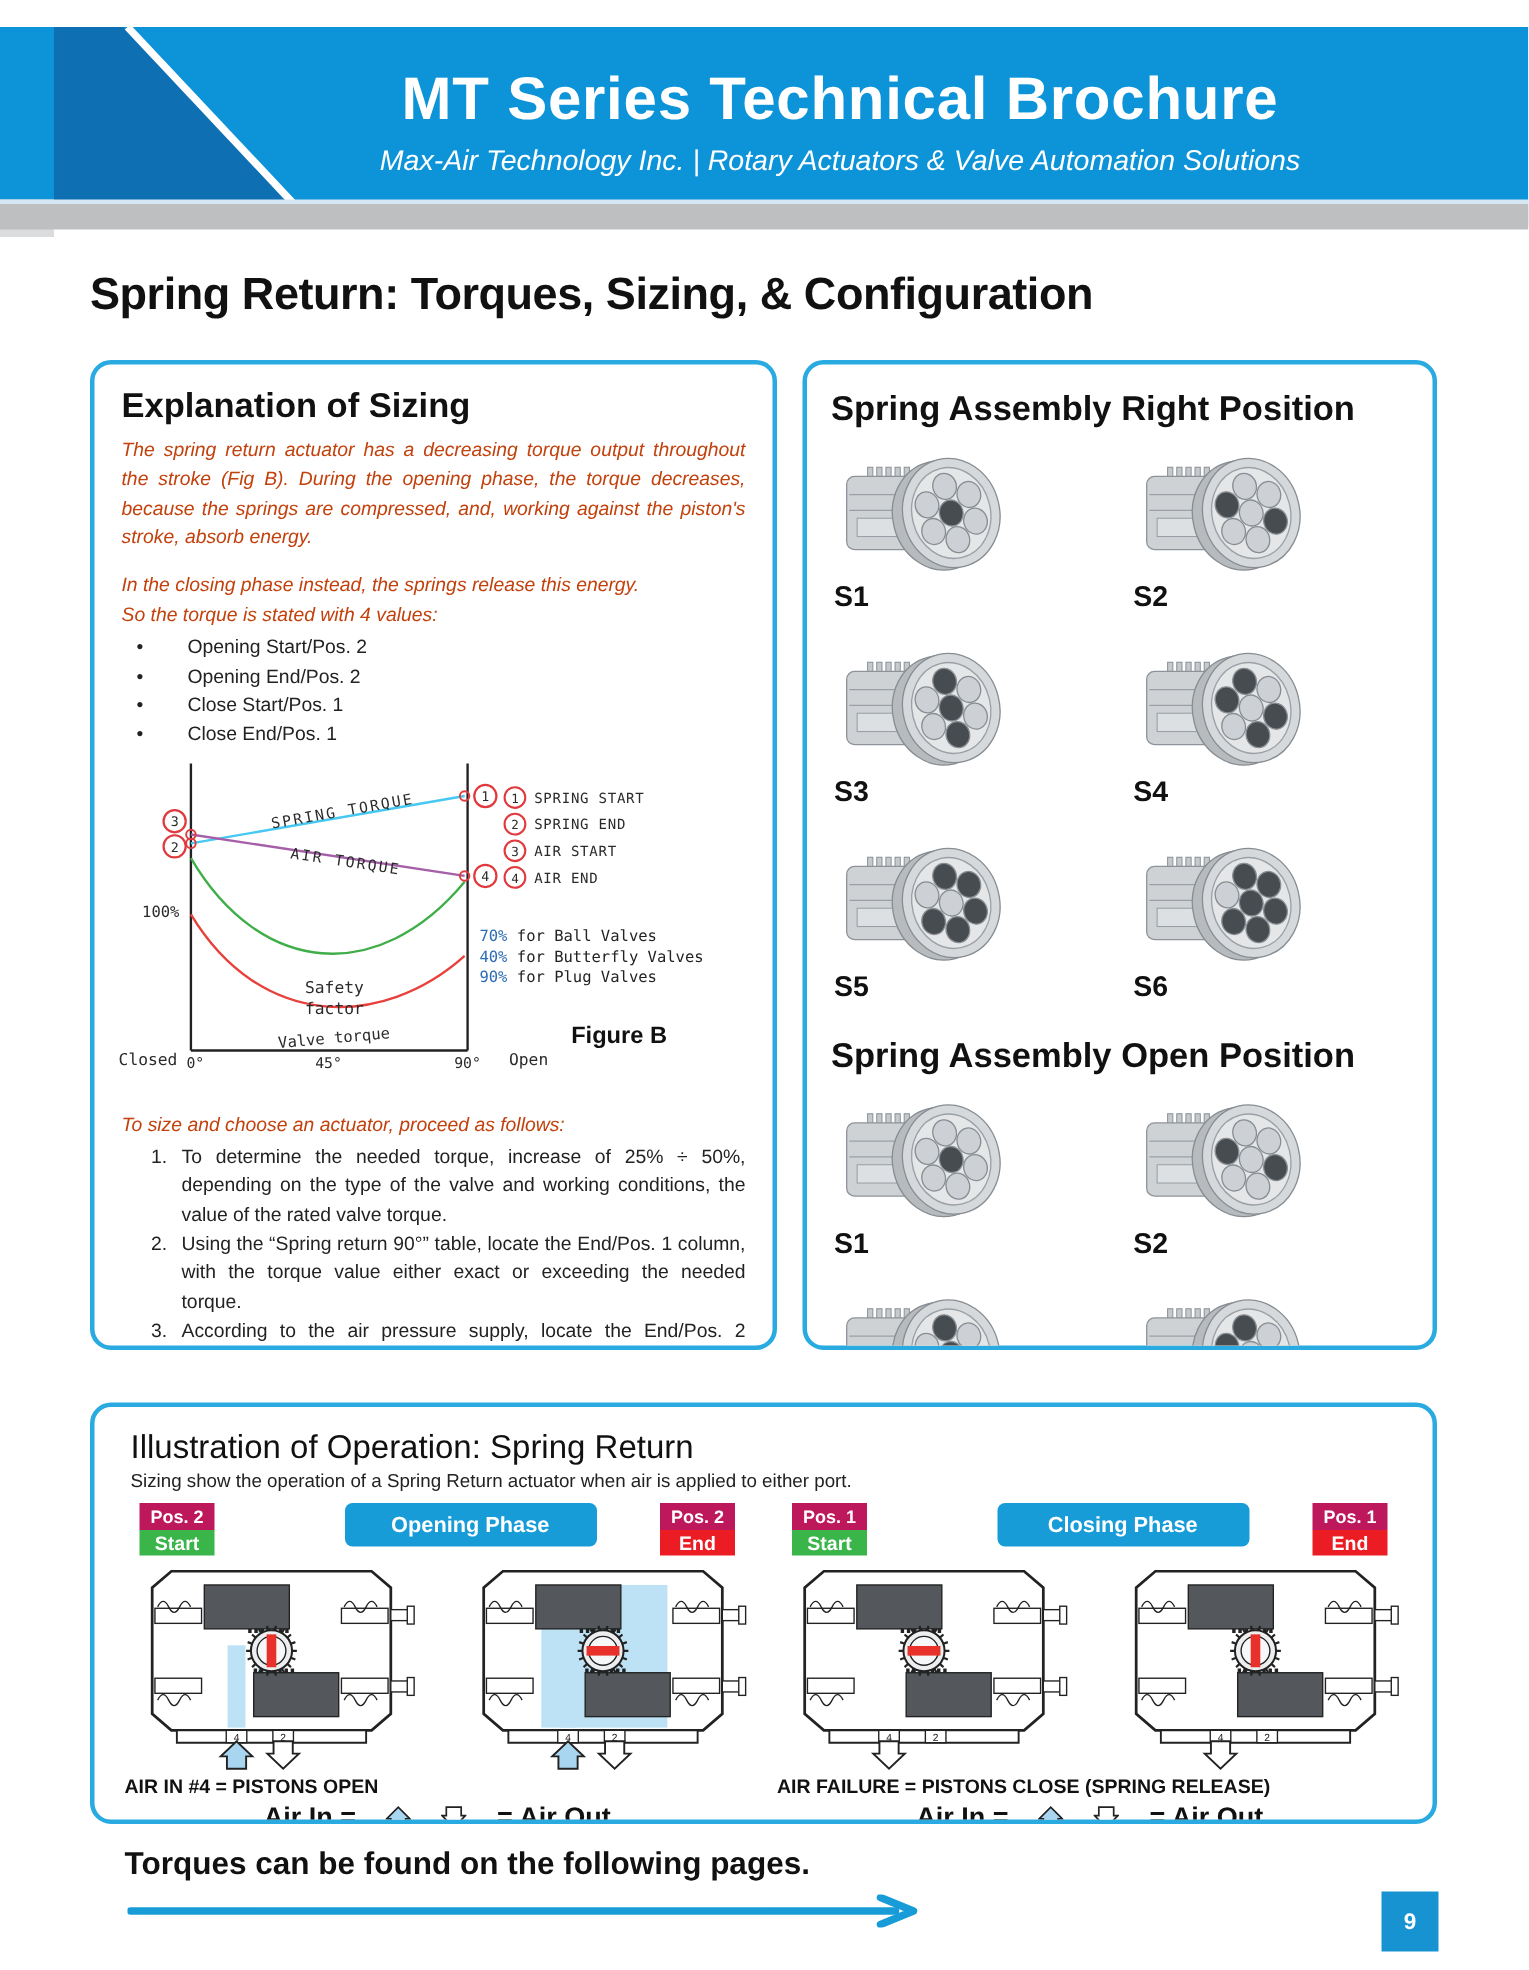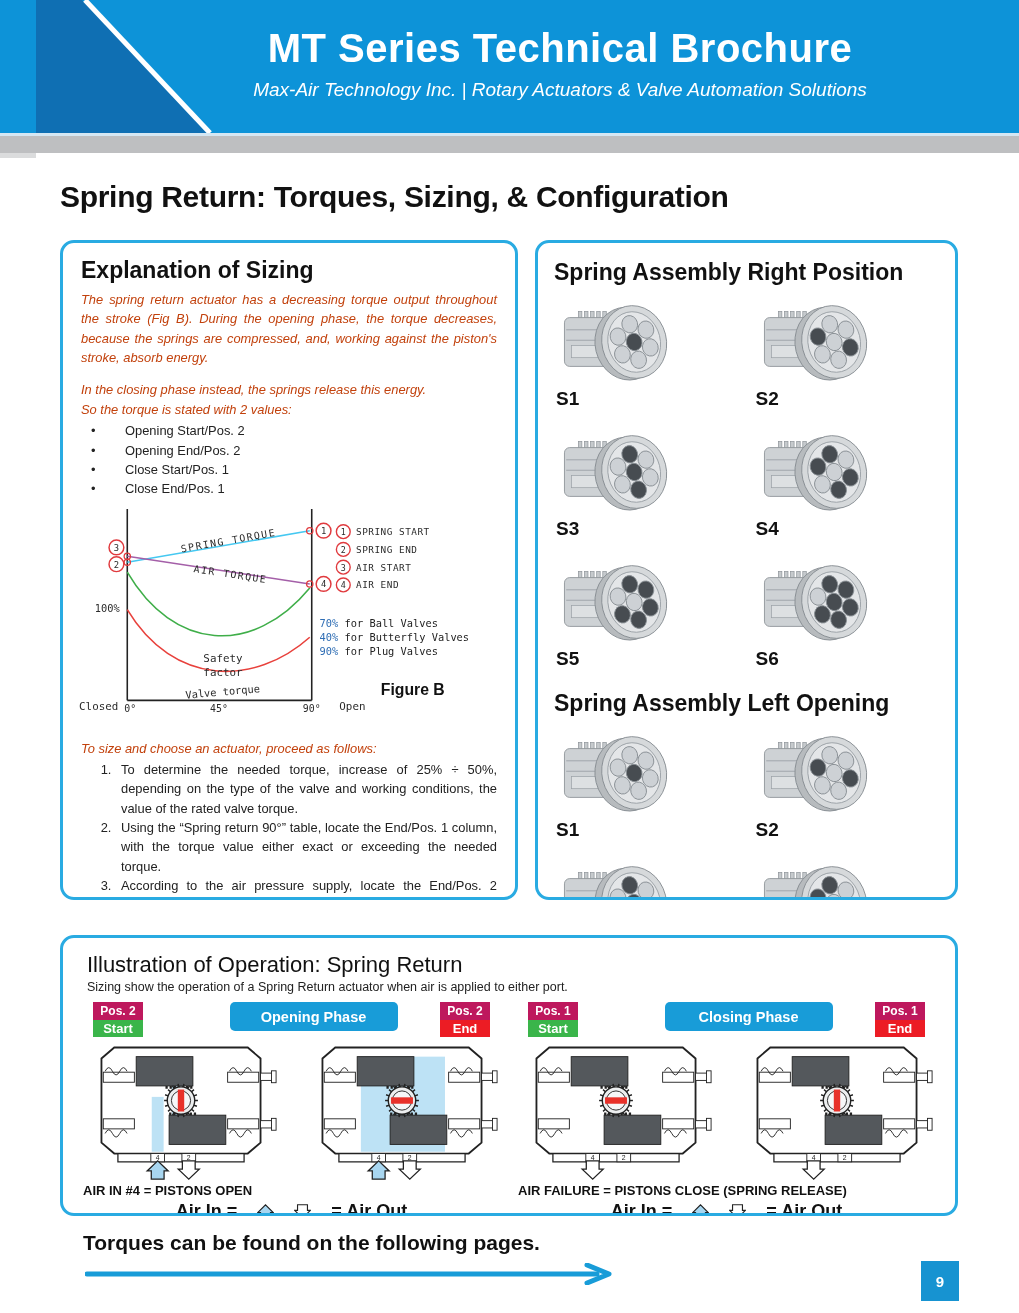--- a/index.html
+++ b/index.html
@@ -1,19 +1,19 @@
 <!DOCTYPE html>
 <html style="--box-border: #29ABE2; --banner: #0D93D8; --banner-dark: #0F6FB3; --gray-bar: #BEBFC1; --phase-button: #189CD8; --green: #3AB54A; --red: #EC1C24; --page-badge: #1793D1; --air-blue: #BDE2F5; --spring-cyan: #45C8F1; --air-line-purple: #A45FA8; --safety-green: #3FAE49; --valve-red: #E8413C; --chart-blue: #2E6DB4; --marker-red: #E03A3E;"><head>
 <meta charset="utf-8">
 <style>
   html,body{margin:0;padding:0;background:#fff;}
   .page{position:relative;width:1019px;height:1313px;background:#fff;overflow:hidden;
         font-family:"Liberation Sans",sans-serif;color:#1a1a1a;}
   
-  .header{position:absolute;left:0;top:0;width:1019px;height:133px;background:var(--banner,#0D93D8);}
+  .header{position:absolute;left:0;top:18px;width:1019px;height:133px;background:var(--banner,#0D93D8);}
   .header-tri{position:absolute;left:0;top:0;}
   .header-inner{position:absolute;left:200px;top:0;width:720px;text-align:center;color:#fff;}
   .header-title{margin-top:26px;font-size:40px;font-weight:700;letter-spacing:.5px;}
   .header-sub{margin-top:8px;font-size:19px;font-style:italic;font-weight:500;}
   .strip-light{position:absolute;left:0;top:133px;width:1019px;height:3px;background:#D5E7F3;}
   .graybar{position:absolute;left:0;top:136px;width:1019px;height:17px;background:var(--gray-bar,#BEBFC1);}
   .graybar-left{position:absolute;left:0;top:133px;width:36px;height:25px;background:#DBDCDD;}
   
   .page-title{position:absolute;left:60px;top:180px;font-size:30px;font-weight:700;letter-spacing:-.3px;color:#111;}
   
@@ -79,21 +79,21 @@
   <div class="graybar-left"></div>
   <div class="strip-light"></div>
   <div class="graybar"></div>
 
   <div class="page-title">Spring Return: Torques, Sizing, &amp; Configuration</div>
 
   <div class="box box-left">
     <div class="box-h1">Explanation of Sizing</div>
     <div class="body-text just">The spring return actuator has a decreasing torque output throughout the stroke (Fig B). During the opening phase, the torque decreases, because the springs are compressed, and, working against the piston's stroke, absorb energy.</div>
     <div class="body-text p-gap">In the closing phase instead, the springs release this energy.</div>
-    <div class="body-text">So the torque is stated with 2 values:</div>
+    <div class="body-text">So the torque is stated with 4 values:</div>
     <ul class="bullets">
         <li>Opening Start/Pos. 2</li>
         <li>Opening End/Pos. 2</li>
         <li>Close Start/Pos. 1</li>
         <li>Close End/Pos. 1</li>
       </ul>
 
     <div class="chart-wrap">
     <svg class="chart-svg" width="434" height="232" viewBox="0 0 440 235">
 
@@ -326,21 +326,21 @@
               <ellipse cx="16.5" cy="-10.5" rx="9" ry="10" fill="#474c51" stroke="#878d92" stroke-width="1"></ellipse>
               <ellipse cx="16.5" cy="10.5" rx="9" ry="10" fill="#474c51" stroke="#878d92" stroke-width="1"></ellipse>
               <ellipse cx="0.0" cy="21.0" rx="9" ry="10" fill="#474c51" stroke="#878d92" stroke-width="1"></ellipse>
               <ellipse cx="-16.5" cy="10.5" rx="9" ry="10" fill="#474c51" stroke="#878d92" stroke-width="1"></ellipse>
               <ellipse cx="-16.5" cy="-10.5" rx="9" ry="10" fill="#cdd1d5" stroke="#878d92" stroke-width="1"></ellipse>
     </g>
   </svg>
           <div class="asm-label">S6</div>
         </div>
       </div>
-    <div class="box-h1" style="margin-top:6px;">Spring Assembly Left Opening</div>
+    <div class="box-h1" style="margin-top:6px;">Spring Assembly Open Position</div>
     <div class="asm-grid">
         <div class="asm-cell">
           <svg class="asm-svg" viewBox="0 0 140 100">
     <rect x="28" y="15" width="4" height="9" fill="#c6cacd" stroke="#8d9398" stroke-width="0.8"></rect>
             <rect x="35" y="15" width="4" height="9" fill="#c6cacd" stroke="#8d9398" stroke-width="0.8"></rect>
             <rect x="42" y="15" width="4" height="9" fill="#c6cacd" stroke="#8d9398" stroke-width="0.8"></rect>
             <rect x="49" y="15" width="4" height="9" fill="#c6cacd" stroke="#8d9398" stroke-width="0.8"></rect>
             <rect x="56" y="15" width="4" height="9" fill="#c6cacd" stroke="#8d9398" stroke-width="0.8"></rect>
     <rect x="12" y="22" width="58" height="56" rx="6" fill="#ced2d5" stroke="#8d9398"></rect>
     <line x1="14" y1="36" x2="68" y2="36" stroke="#9aa0a5"></line>

